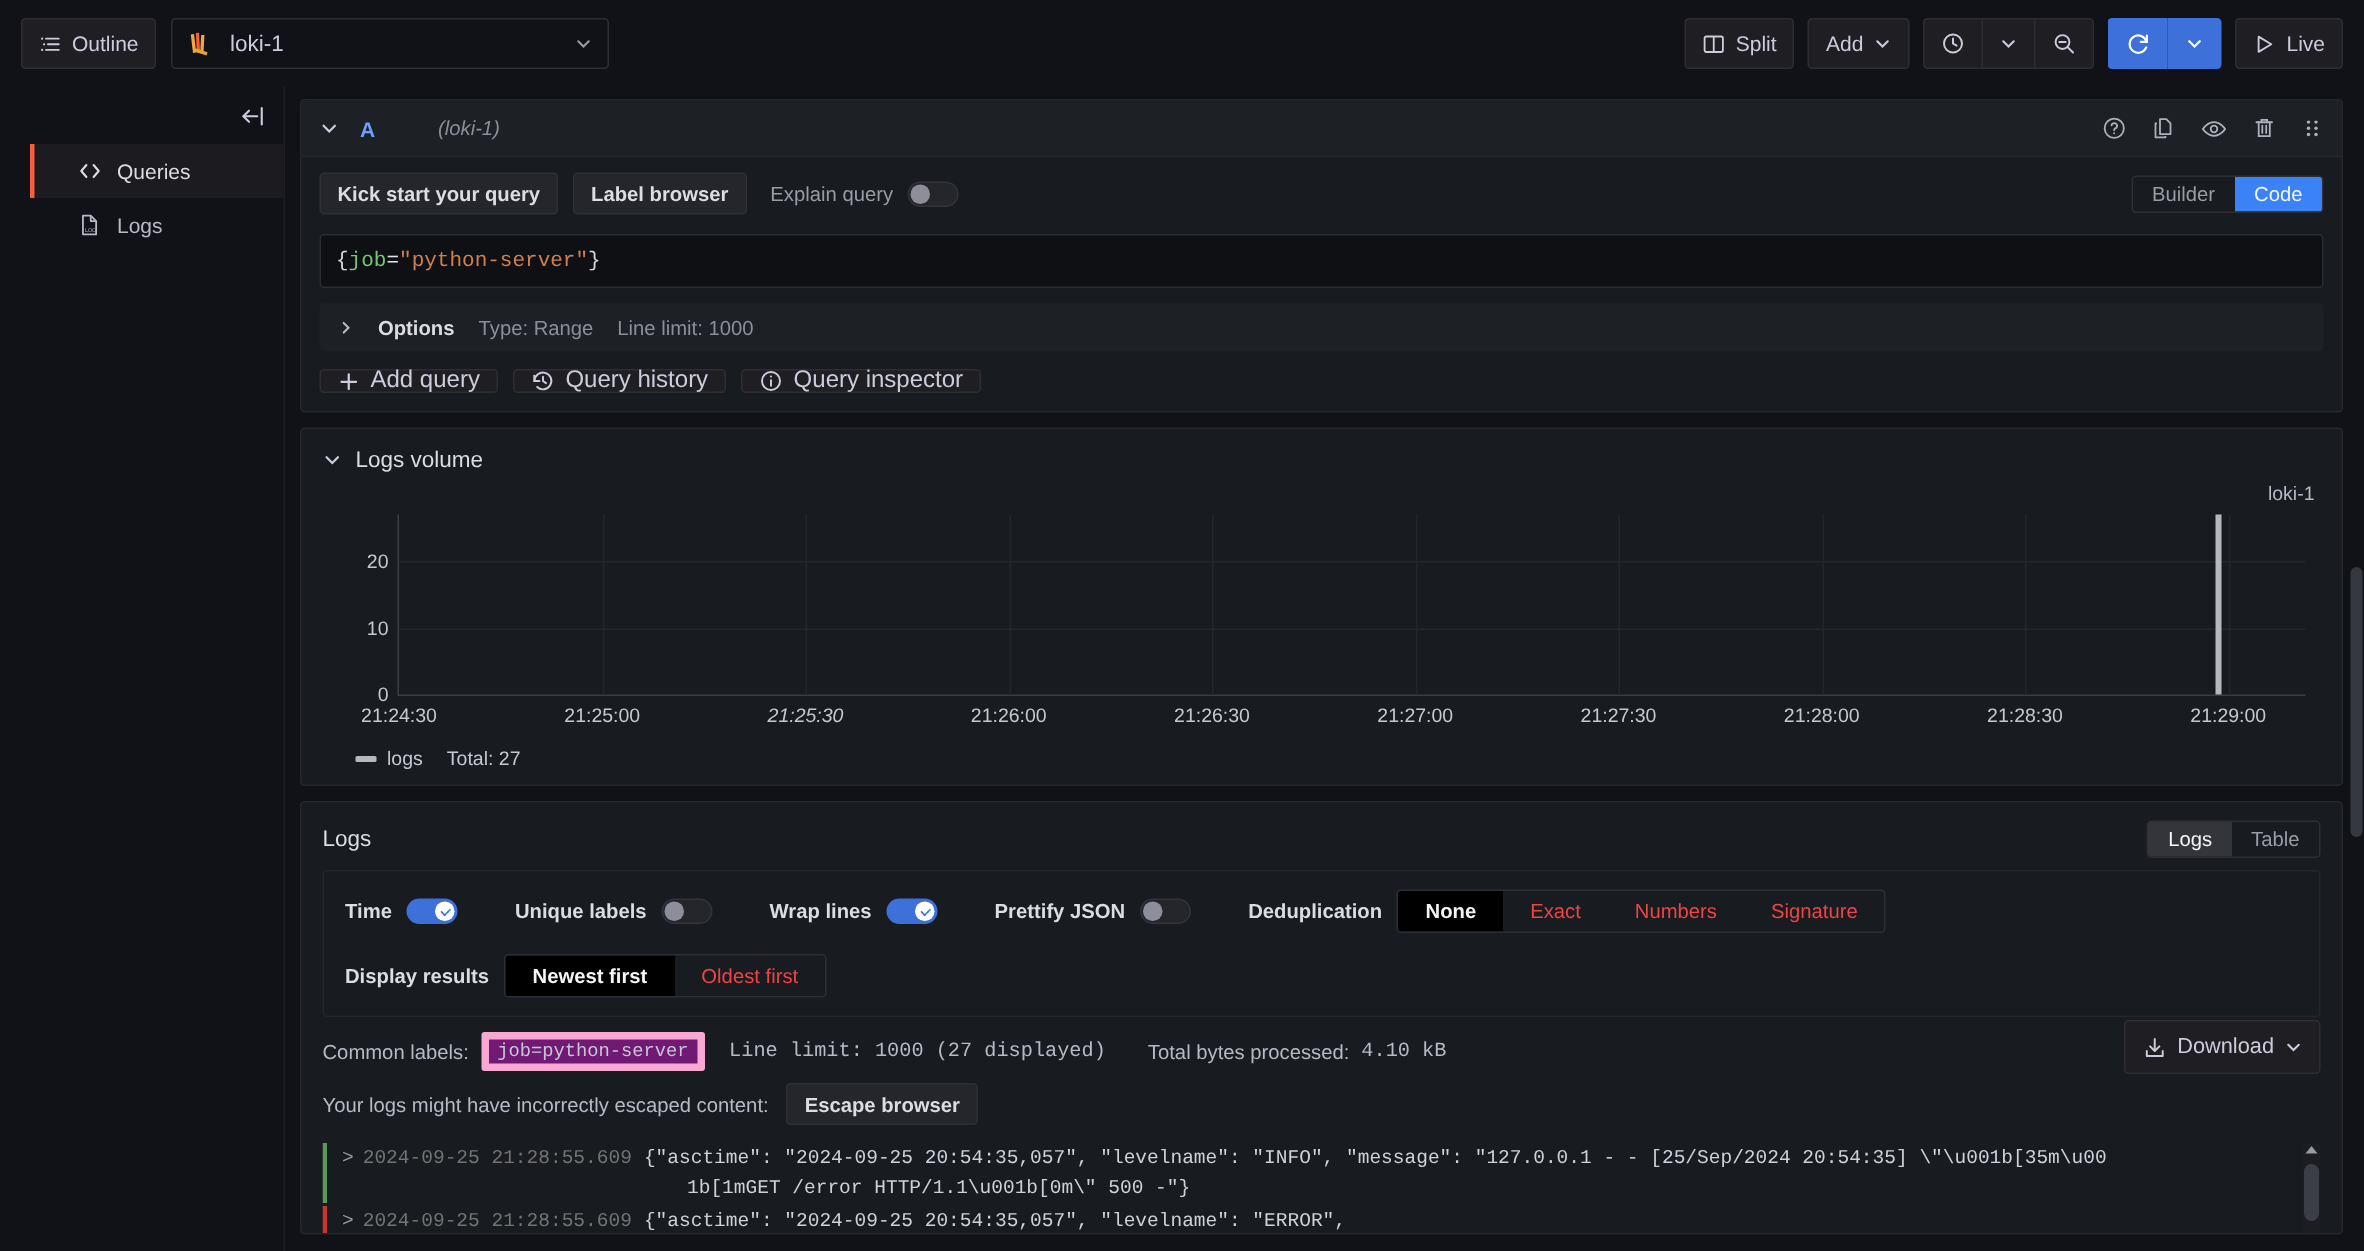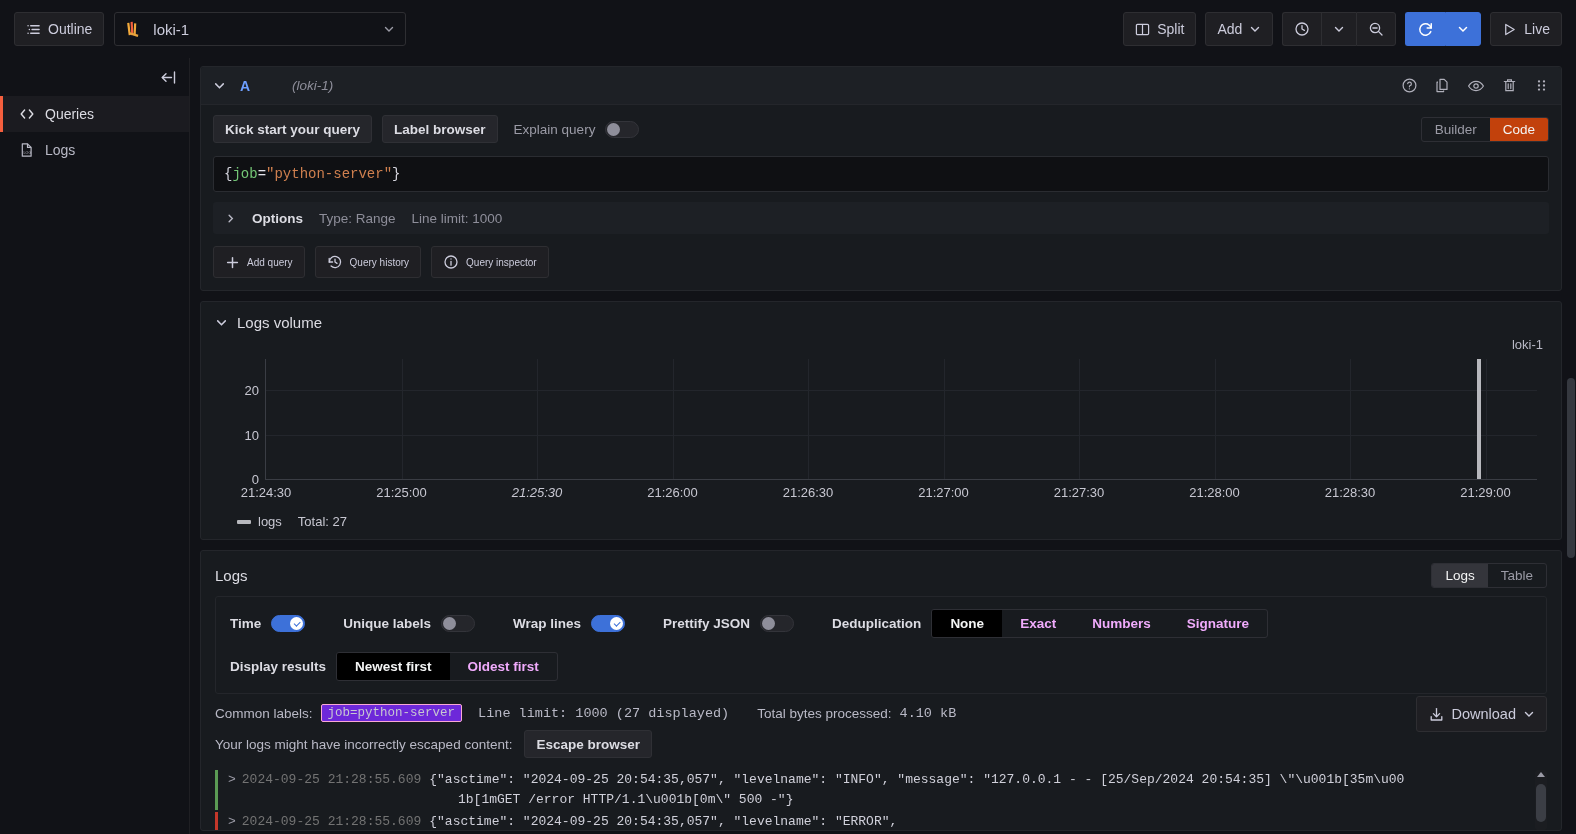--- a/index.html
+++ b/index.html
@@ -73,23 +73,24 @@
     background: #111217;
     border-right: 1px solid #1f1f23;
     padding-top: 0;
   }
   #sidebar-collapse {
     height: 38px; display: flex; align-items: center; justify-content: flex-end;
     padding-right: 12px; cursor: pointer; color: #ccccdc;
   }
   .side-item {
     height: 36px; display: flex; align-items: center; gap: 10px;
-    padding-left: 15px; font-size: 14px; color: #b9b9c6;
+    padding-left: 28px; font-size: 14px; color: #b9b9c6;
     cursor: pointer;
     border-left: 3px solid transparent;
+    margin-left: 20px;
   }
   .side-item.active { background: #1b1b20; border-left-color: #f55f3e; color: #dcdce3; }
   .side-item .ico { width: 17px; height: 17px; display:inline-flex; align-items:center; justify-content:center; }
 
   
   #main {
     flex: 1; min-width: 0;
     background: #111217;
     padding: 8px 14px 0 10px;
     overflow: hidden;
@@ -150,21 +151,21 @@
     transform: rotate(-45deg) translate(0.5px,-0.5px);
   }
 
   #builder-code {
     margin-left: auto; display: flex;
     border: 1px solid #2e2f35; border-radius: 3px; overflow: hidden;
   }
   #builder-code div {
     font-size: 13.5px; padding: 4px 13px; cursor: pointer; color: #9b9ba6;
   }
-  #builder-code div.sel { background: #c2410c; color: #f4f5f5; }
+  #builder-code div.sel { background: #3b82f6; color: #f4f5f5; }
 
   #query-editor {
     background: #0f1013;
     border: 1px solid #2a2c31;
     border-radius: 3px;
     height: 36px;
     display: flex; align-items: center;
     padding: 0 10px;
     font-size: 14px;
     cursor: text;
@@ -181,21 +182,21 @@
     height: 32px;
     display: flex; align-items: center; gap: 16px;
     padding: 0 12px;
     font-size: 13.5px;
   }
   #options-row .ochev { color: #b9b9c6; cursor: pointer; }
   #options-row .olabel { font-weight: 600; color: #dcdce3; }
   #options-row .oval { color: #8e8e9a; }
 
   #query-actions { display: flex; gap: 10px; padding: 0 12px 12px 12px; }
-  #query-actions .btn { height: 32px; font-weight: 600; font-size: 10px; }
+  #query-actions .btn { height: 16px; font-weight: 600; font-size: 16px; }
 
   
   #volume-panel { padding: 0; }
   #volume-header {
     display: flex; align-items: center; gap: 9px;
     padding: 12px 14px 4px 14px;
     font-size: 15px; font-weight: 500; color: #dcdce3;
     cursor: pointer;
   }
   #chart-wrap { position: relative; height: 175px; margin: 0 14px 2px 14px; }
@@ -249,29 +250,29 @@
     background: #181b1f;
   }
   .ctl-line { display: flex; align-items: center; gap: 10px; }
   .ctl-line + .ctl-line { margin-top: 14px; }
   .ctl-label { font-size: 13.5px; font-weight: 600; color: #dcdce3; }
   .ctl-gap { width: 18px; }
   .radiogroup {
     display: flex; border: 1px solid #2e2f35; border-radius: 3px; overflow: hidden;
   }
   .radiogroup div {
-    font-size: 13.5px; padding: 6px 18px; cursor: pointer; color: #f0abfc; font-weight: 700;
+    font-size: 13.5px; padding: 6px 18px; cursor: pointer; color: #ef4444; font-weight: 400;
   }
   .radiogroup div.sel { background: #000000; color: #f4f5f5; font-weight: 700; }
 
   #meta-area { padding: 10px 14px 0 14px; position: relative; }
   .meta-line { display: flex; align-items: center; gap: 8px; font-size: 13.5px; color: #b9b9c6; flex-wrap: wrap; }
   .meta-line + .meta-line { margin-top: 8px; }
   .chip {
-    background: #6d28d9; border: 1px solid #f9a8d4; border-radius: 2px;
+    background: #701a75; border: 5px solid #f9a8d4; border-radius: 2px;
     padding: 1px 6px; font-size: 12.5px; color: #c7c7d1;
   }
   #download-btn {
     position: absolute; right: 14px; top: 2px;
     height: 36px; font-weight: 600; font-size: 14.5px;
   }
 
   
   #log-rows { margin: 12px 14px 0 14px; position: relative; overflow: hidden; height: 60px; }
   .log-row { display: flex; font-size: 13px; line-height: 20px; padding-left: 0; }

